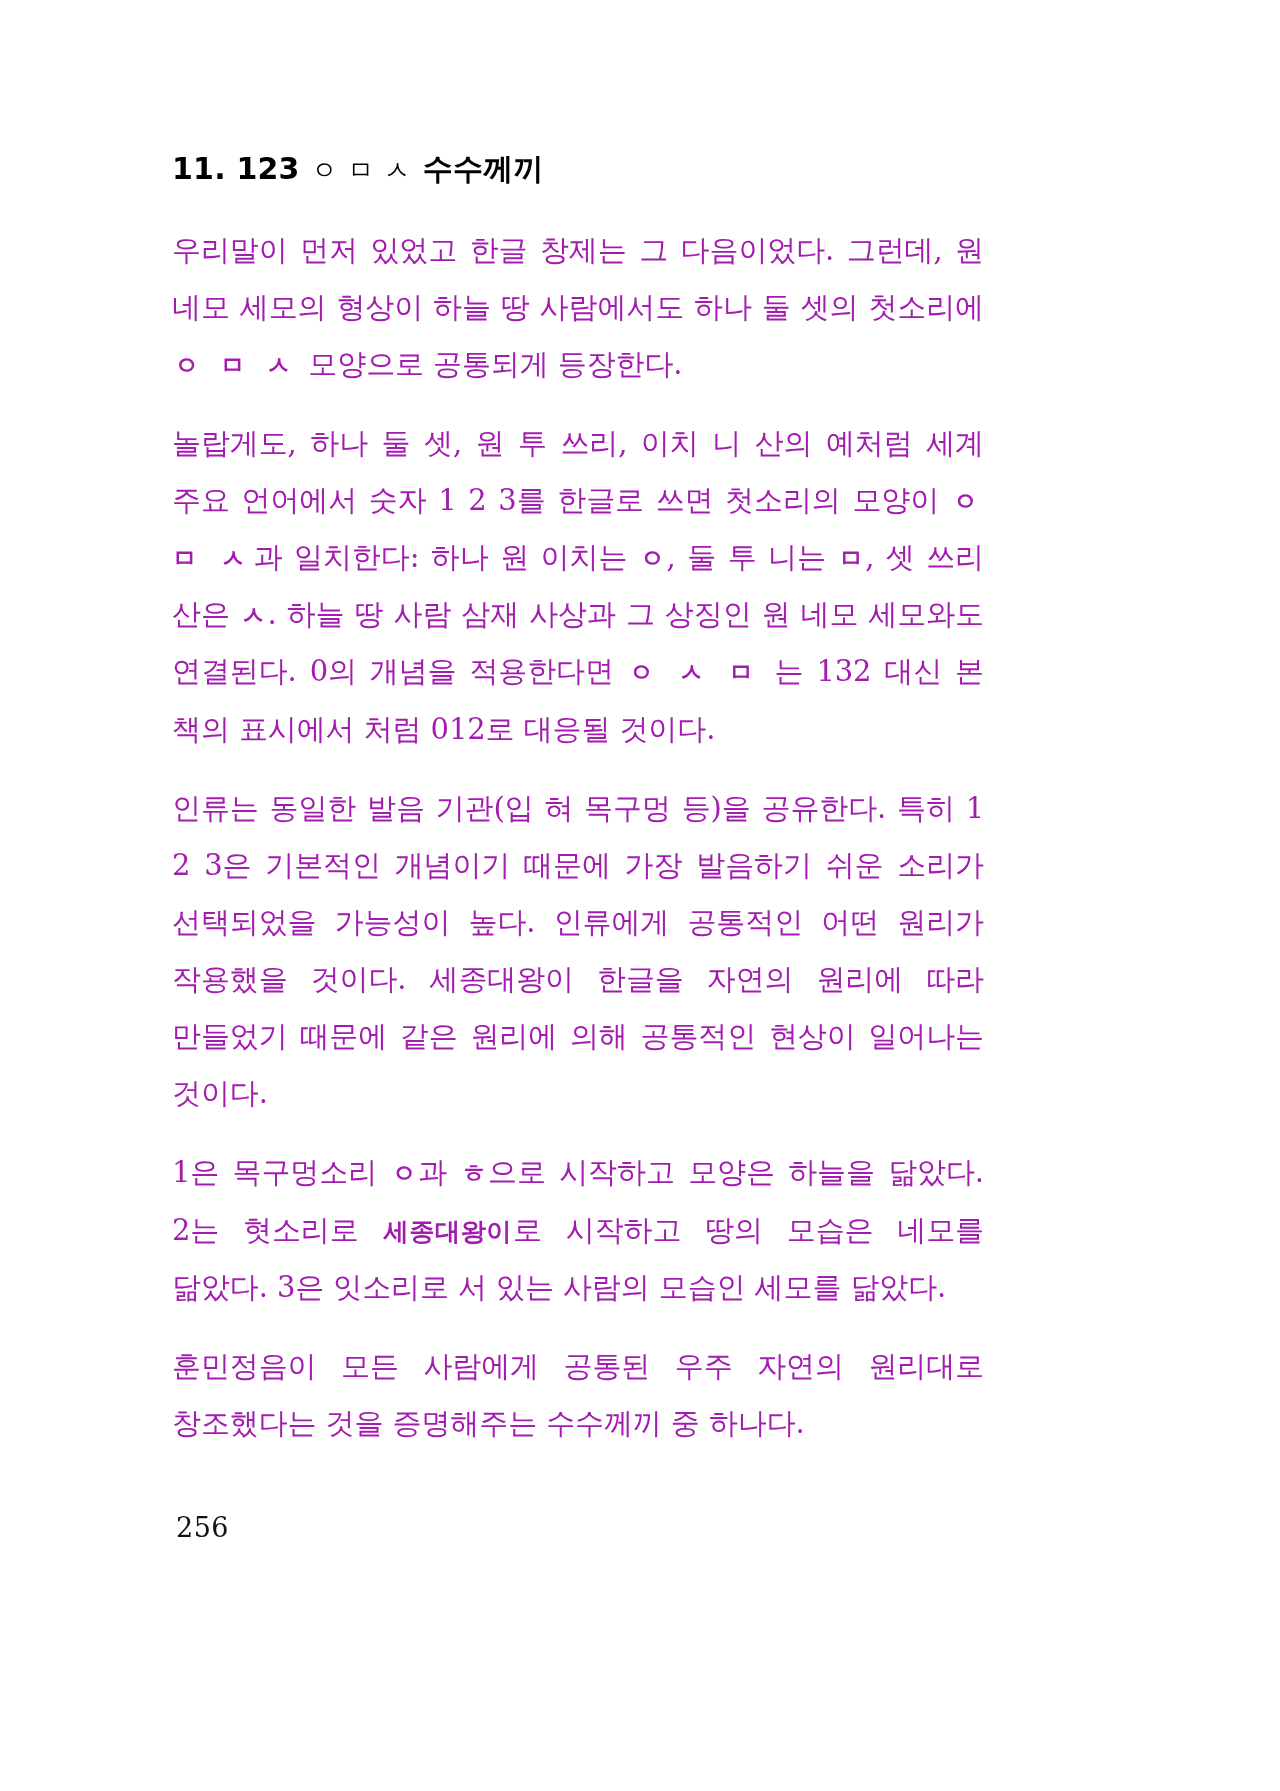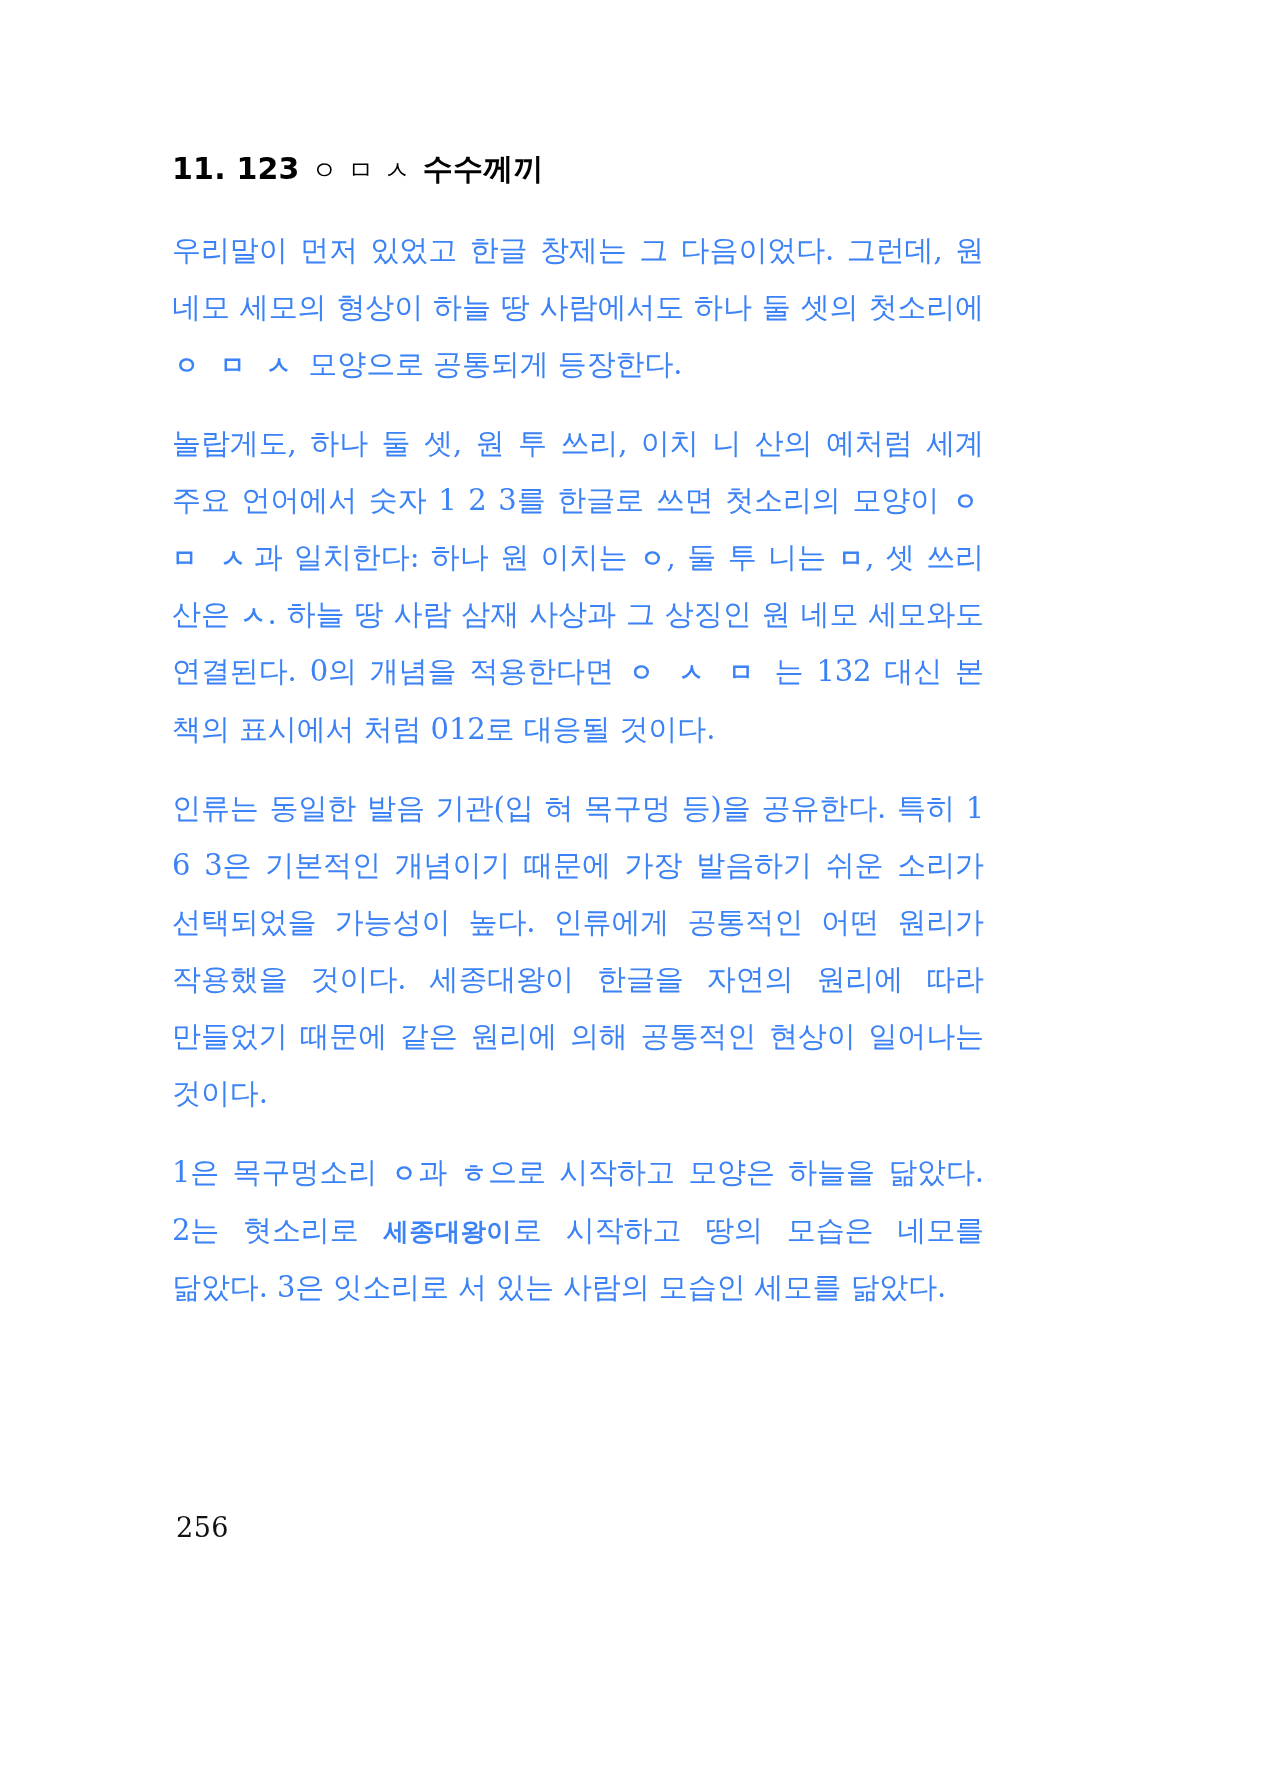--- a/index.html
+++ b/index.html
@@ -45,21 +45,21 @@
   }
 
   p.para {
     font-family: "DejaVu Serif", "Liberation Serif", serif;
     font-size: 29px;
     line-height: 1.97;
     margin: 0 0 22px 0;
     text-align: justify;
     text-justify: inter-character;
     word-break: keep-all;
-    color: #3b82f6;
+    color: #a21caf;
     letter-spacing: -0.1px;
   }
 
   p.para:last-of-type {
     margin-bottom: 0;
   }
 
   .jamo {
     font-family: "DejaVu Sans", "Liberation Sans", sans-serif;
     font-weight: 700;
@@ -95,20 +95,21 @@
 
     <h1 class="chapter-title">
       <span>11.</span>
       <span>123</span>
       <span class="jamo">ㅇ ㅁ ㅅ</span>
       <span>수수께끼</span>
     </h1>
 
     <p class="para">우리말이 먼저 있었고 한글 창제는 그 다음이었다. 그런데, 원 네모 세모의 형상이 하늘 땅 사람에서도 하나 둘 셋의 첫소리에 <span class="jamo-spread">ㅇ ㅁ ㅅ</span> 모양으로 공통되게 등장한다.</p>
     <p class="para">놀랍게도, 하나 둘 셋, 원 투 쓰리, 이치 니 산의 예처럼 세계 주요 언어에서 숫자 1 2 3를 한글로 쓰면 첫소리의 모양이 <span class="jamo-spread">ㅇ ㅁ ㅅ</span>과 일치한다: 하나 원 이치는 <span class="jamo">ㅇ</span>, 둘 투 니는 <span class="jamo">ㅁ</span>, 셋 쓰리 산은 <span class="jamo">ㅅ</span>.  하늘 땅 사람 삼재 사상과 그 상징인 원 네모 세모와도 연결된다.  0의 개념을 적용한다면 <span class="jamo-spread">ㅇ ㅅ ㅁ</span> 는 132 대신 본 책의 표시에서 처럼  012로 대응될 것이다.</p>
-    <p class="para">인류는 동일한  발음 기관(입 혀 목구멍 등)을 공유한다. 특히 1 6 3은 기본적인 개념이기 때문에 가장 발음하기 쉬운 소리가 선택되었을 가능성이 높다. 인류에게 공통적인 어떤 원리가 작용했을 것이다. 세종대왕이 한글을 자연의 원리에 따라 만들었기 때문에 같은 원리에 의해 공통적인 현상이 일어나는 것이다.</p>
+    <p class="para">인류는 동일한  발음 기관(입 혀 목구멍 등)을 공유한다. 특히 1 2 3은 기본적인 개념이기 때문에 가장 발음하기 쉬운 소리가 선택되었을 가능성이 높다. 인류에게 공통적인 어떤 원리가 작용했을 것이다. 세종대왕이 한글을 자연의 원리에 따라 만들었기 때문에 같은 원리에 의해 공통적인 현상이 일어나는 것이다.</p>
     <p class="para">1은 목구멍소리 <span class="jamo">ㅇ</span>과 <span class="jamo">ㅎ</span>으로 시작하고 모양은 하늘을 닮았다. 2는 혓소리로 <span class="jamo">세종대왕이</span>로 시작하고 땅의 모습은 네모를 닮았다. 3은 잇소리로 서 있는 사람의 모습인 세모를 닮았다.</p>
+    <p class="para">훈민정음이 모든 사람에게 공통된 우주 자연의 원리대로 창조했다는 것을 증명해주는 수수께끼 중 하나다.</p>
 
   </div>
 
   <div class="page-number">256</div>
 
 </div>
 
 </body></html>

